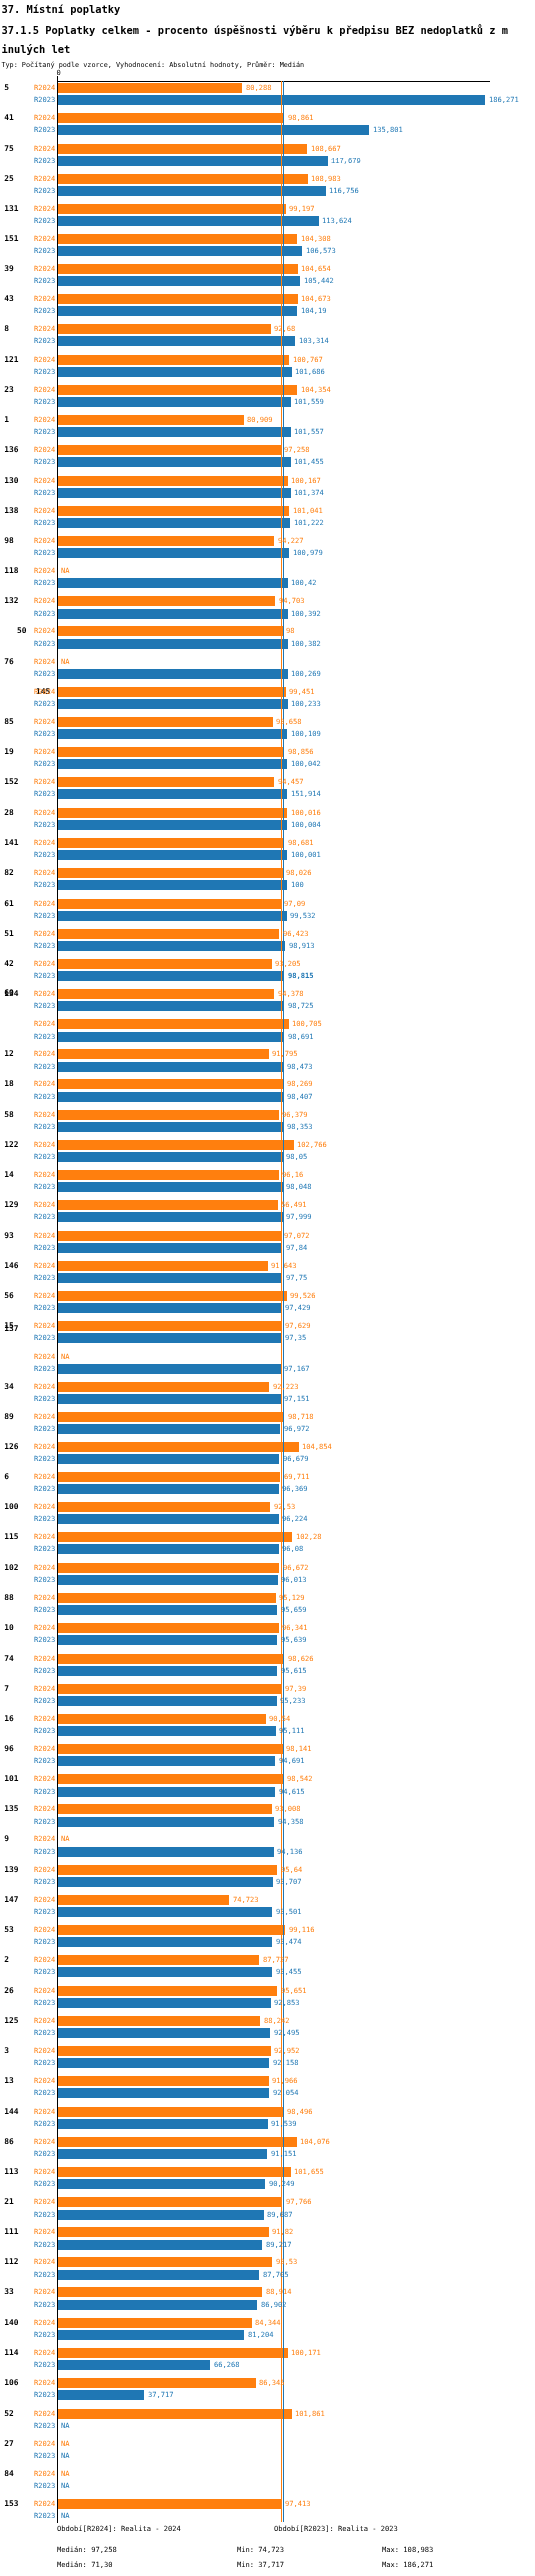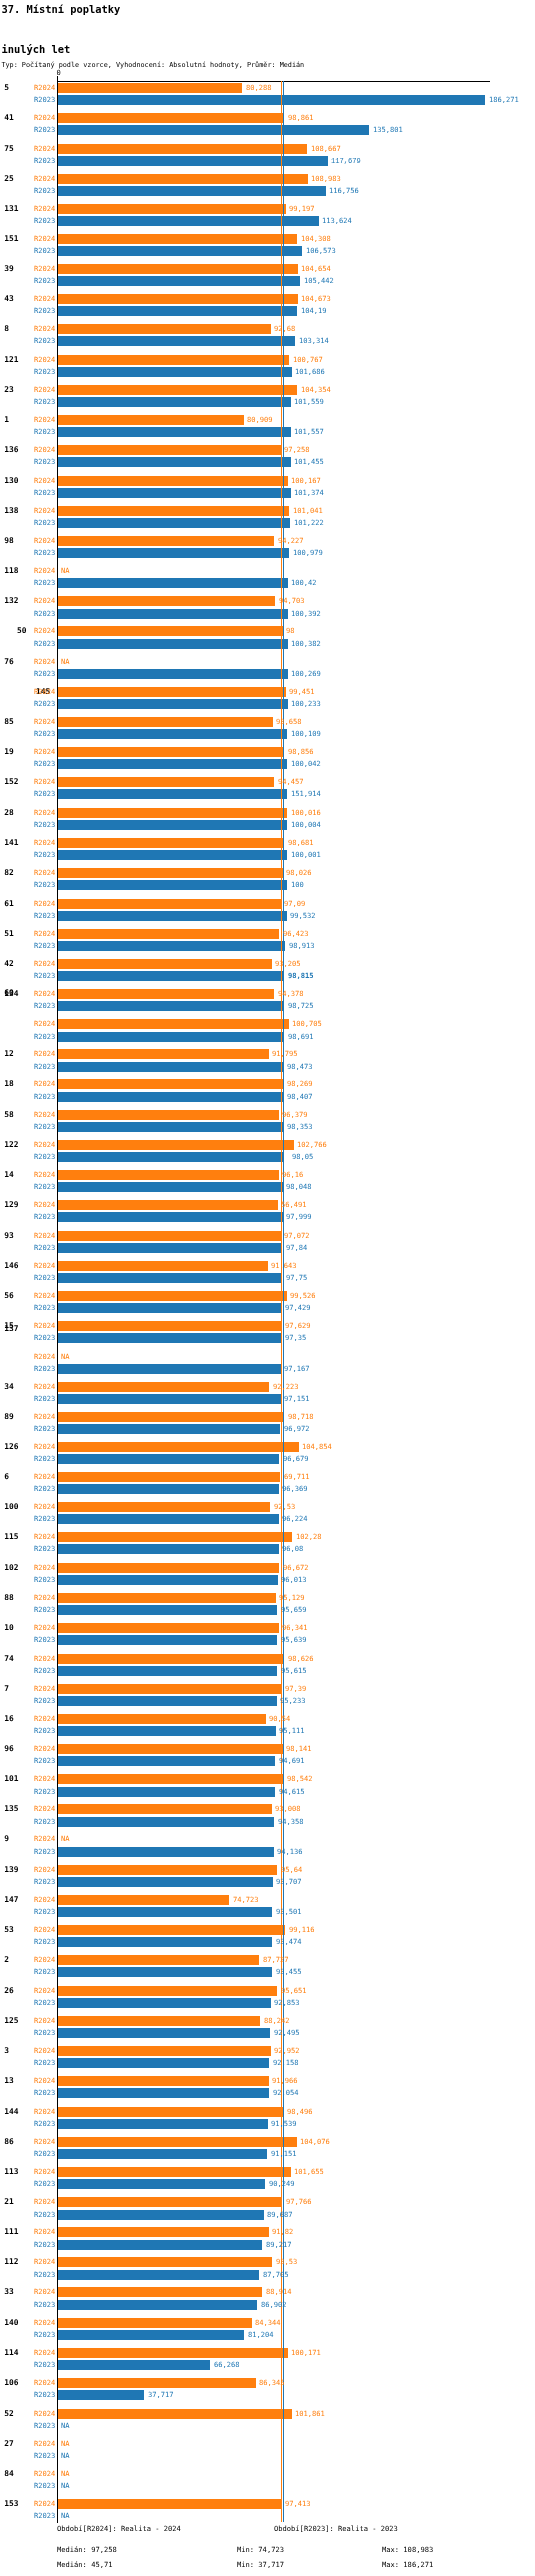--- a/index.html
+++ b/index.html
@@ -19,20 +19,21 @@
   .slabel{position:absolute;width:34px;text-align:right;font-size:7.1px;line-height:10px;}
   .bar{position:absolute;height:10px;z-index:2;}
   .val{position:absolute;font-size:7.1px;line-height:10px;white-space:pre;z-index:5;}
   .legend span{position:absolute;font-size:7.1px;white-space:pre;}
 </style>
 </head>
 <body>
 
 <div class="page">
   <div class="title">37. Místní poplatky</div>
+  <div class="subtitle sub1">37.1.5 Poplatky celkem - procento úspěšnosti výběru k předpisu BEZ nedoplatků z m</div>
   <div class="subtitle sub2">inulých let</div>
   <div class="meta">Typ: Počítaný podle vzorce, Vyhodnocení: Absolutní hodnoty, Průměr: Medián</div>
 
   <div class="plot">
     <span class="tick0">0</span>
     <div class="tickmark"></div>
     <div class="axis-top"></div>
     <div class="axis-left"></div>
     <div class="median" id="median2024" style="left: 281px; background: rgb(255, 127, 14);"></div>
     <div class="median" id="median2023" style="left: 283px; background: rgb(31, 119, 180);"></div>
@@ -279,21 +280,21 @@
         <span class="val" style="top: 1110px; color: rgb(255, 127, 14); left: 282px;">96,379</span>
         <span class="slabel" style="left: 21.4px; top: 1122px; color: rgb(31, 119, 180);">R2023</span>
         <div class="bar" style="left: 58px; top: 1122px; width: 226px; background: rgb(31, 119, 180);"></div>
         <span class="val" style="top: 1122px; color: rgb(31, 119, 180); left: 287px;">98,353</span>
         <span class="gid" style="left: 4.3px; top: 1140px;">122</span>
         <span class="slabel" style="left: 21.4px; top: 1140px; color: rgb(255, 127, 14);">R2024</span>
         <div class="bar" style="left: 58px; top: 1140px; width: 236px; background: rgb(255, 127, 14);"></div>
         <span class="val" style="top: 1140px; color: rgb(255, 127, 14); left: 297px;">102,766</span>
         <span class="slabel" style="left: 21.4px; top: 1152px; color: rgb(31, 119, 180);">R2023</span>
         <div class="bar" style="left: 58px; top: 1152px; width: 225px; background: rgb(31, 119, 180);"></div>
-        <span class="val" style="top: 1152px; color: rgb(31, 119, 180); left: 286px; margin-left: 6px;">98,05</span>
+        <span class="val" style="top: 1152px; color: rgb(31, 119, 180); left: 286px;">98,05</span>
         <span class="gid" style="left: 4.3px; top: 1170px;">14</span>
         <span class="slabel" style="left: 21.4px; top: 1170px; color: rgb(255, 127, 14);">R2024</span>
         <div class="bar" style="left: 58px; top: 1170px; width: 221px; background: rgb(255, 127, 14);"></div>
         <span class="val" style="top: 1170px; color: rgb(255, 127, 14); left: 282px;">96,16</span>
         <span class="slabel" style="left: 21.4px; top: 1182px; color: rgb(31, 119, 180);">R2023</span>
         <div class="bar" style="left: 58px; top: 1182px; width: 225px; background: rgb(31, 119, 180);"></div>
         <span class="val" style="top: 1182px; color: rgb(31, 119, 180); left: 286px;">98,048</span>
         <span class="gid" style="left: 4.3px; top: 1200px;">129</span>
         <span class="slabel" style="left: 21.4px; top: 1200px; color: rgb(255, 127, 14);">R2024</span>
         <div class="bar" style="left: 58px; top: 1200px; width: 220px; background: rgb(255, 127, 14);"></div>
@@ -596,18 +597,18 @@
         <span class="val" style="top: 2511px; color: rgb(31, 119, 180); left: 61px;">NA</span>
       </div>
   </div>
 
   <div class="legend">
     <span style="left:57px;top:2524px;">Období[R2024]: Realita - 2024</span>
     <span style="left:274px;top:2524px;">Období[R2023]: Realita - 2023</span>
     <span style="left:57px;top:2545px;">Medián: 97,258</span>
     <span style="left:237px;top:2545px;">Min: 74,723</span>
     <span style="left:382px;top:2545px;">Max: 108,983</span>
-    <span style="left:57px;top:2560px;">Medián: 45,71</span>
+    <span style="left:57px;top:2560px;">Medián: 71,30</span>
     <span style="left:237px;top:2560px;">Min: 37,717</span>
     <span style="left:382px;top:2560px;">Max: 186,271</span>
   </div>
 </div>
 
 
 </body></html>

